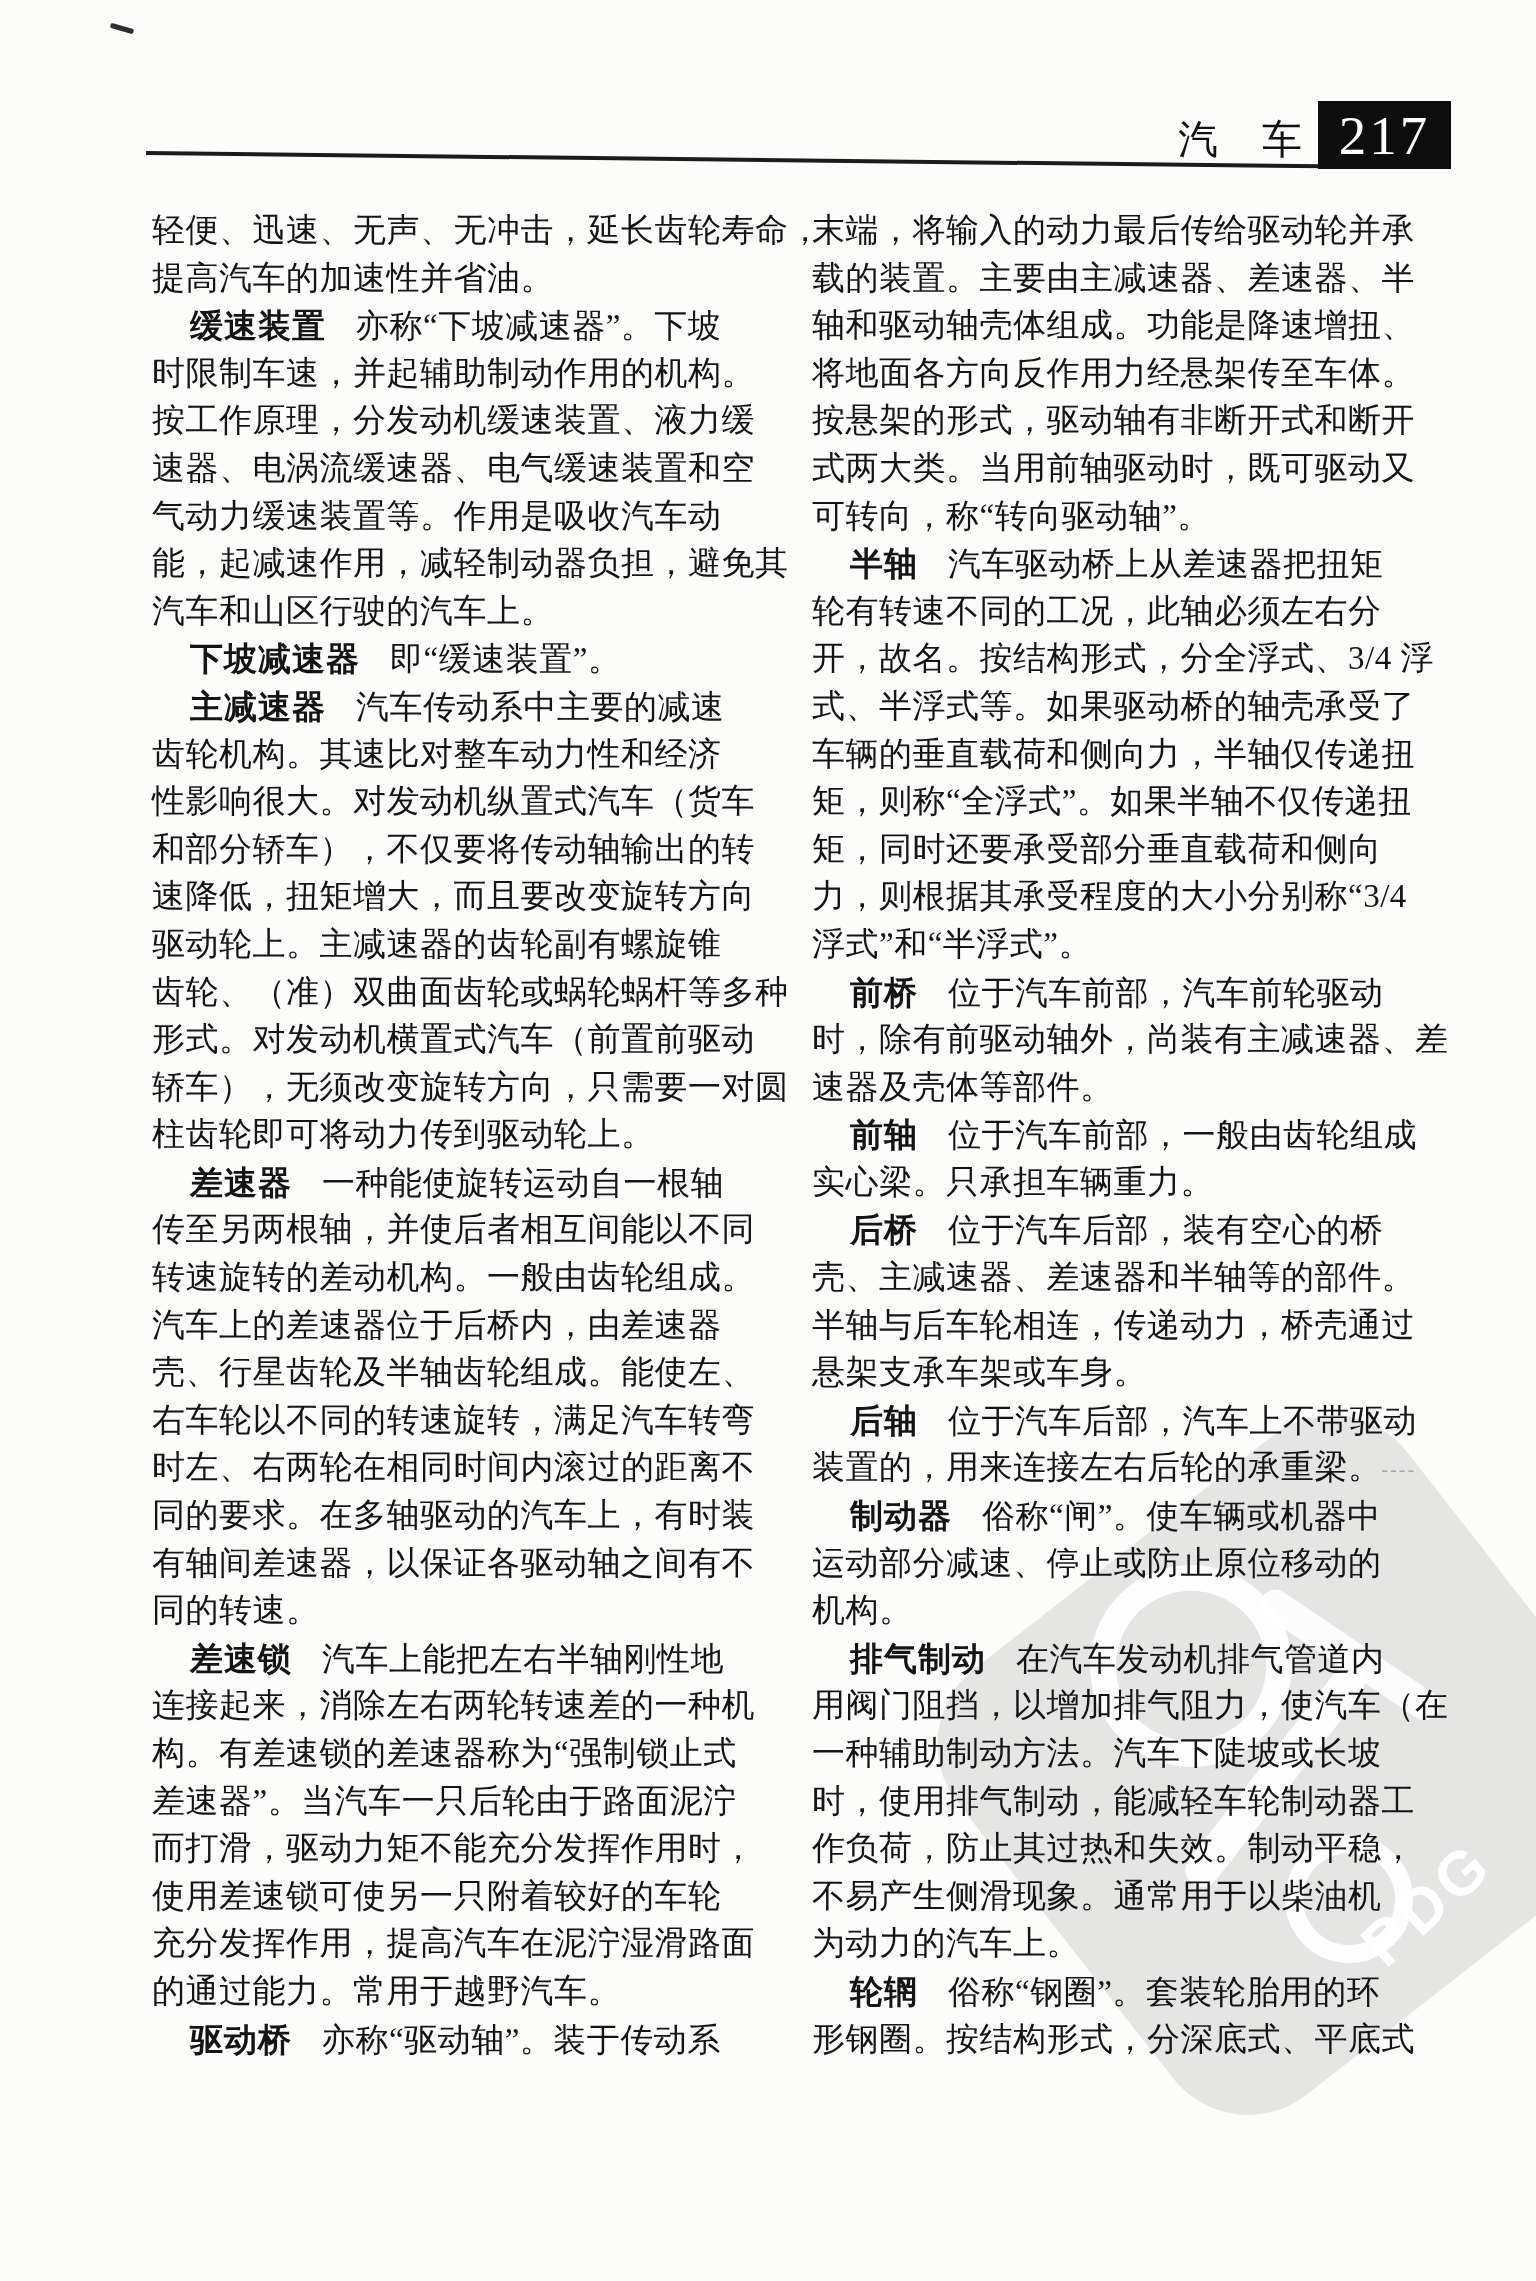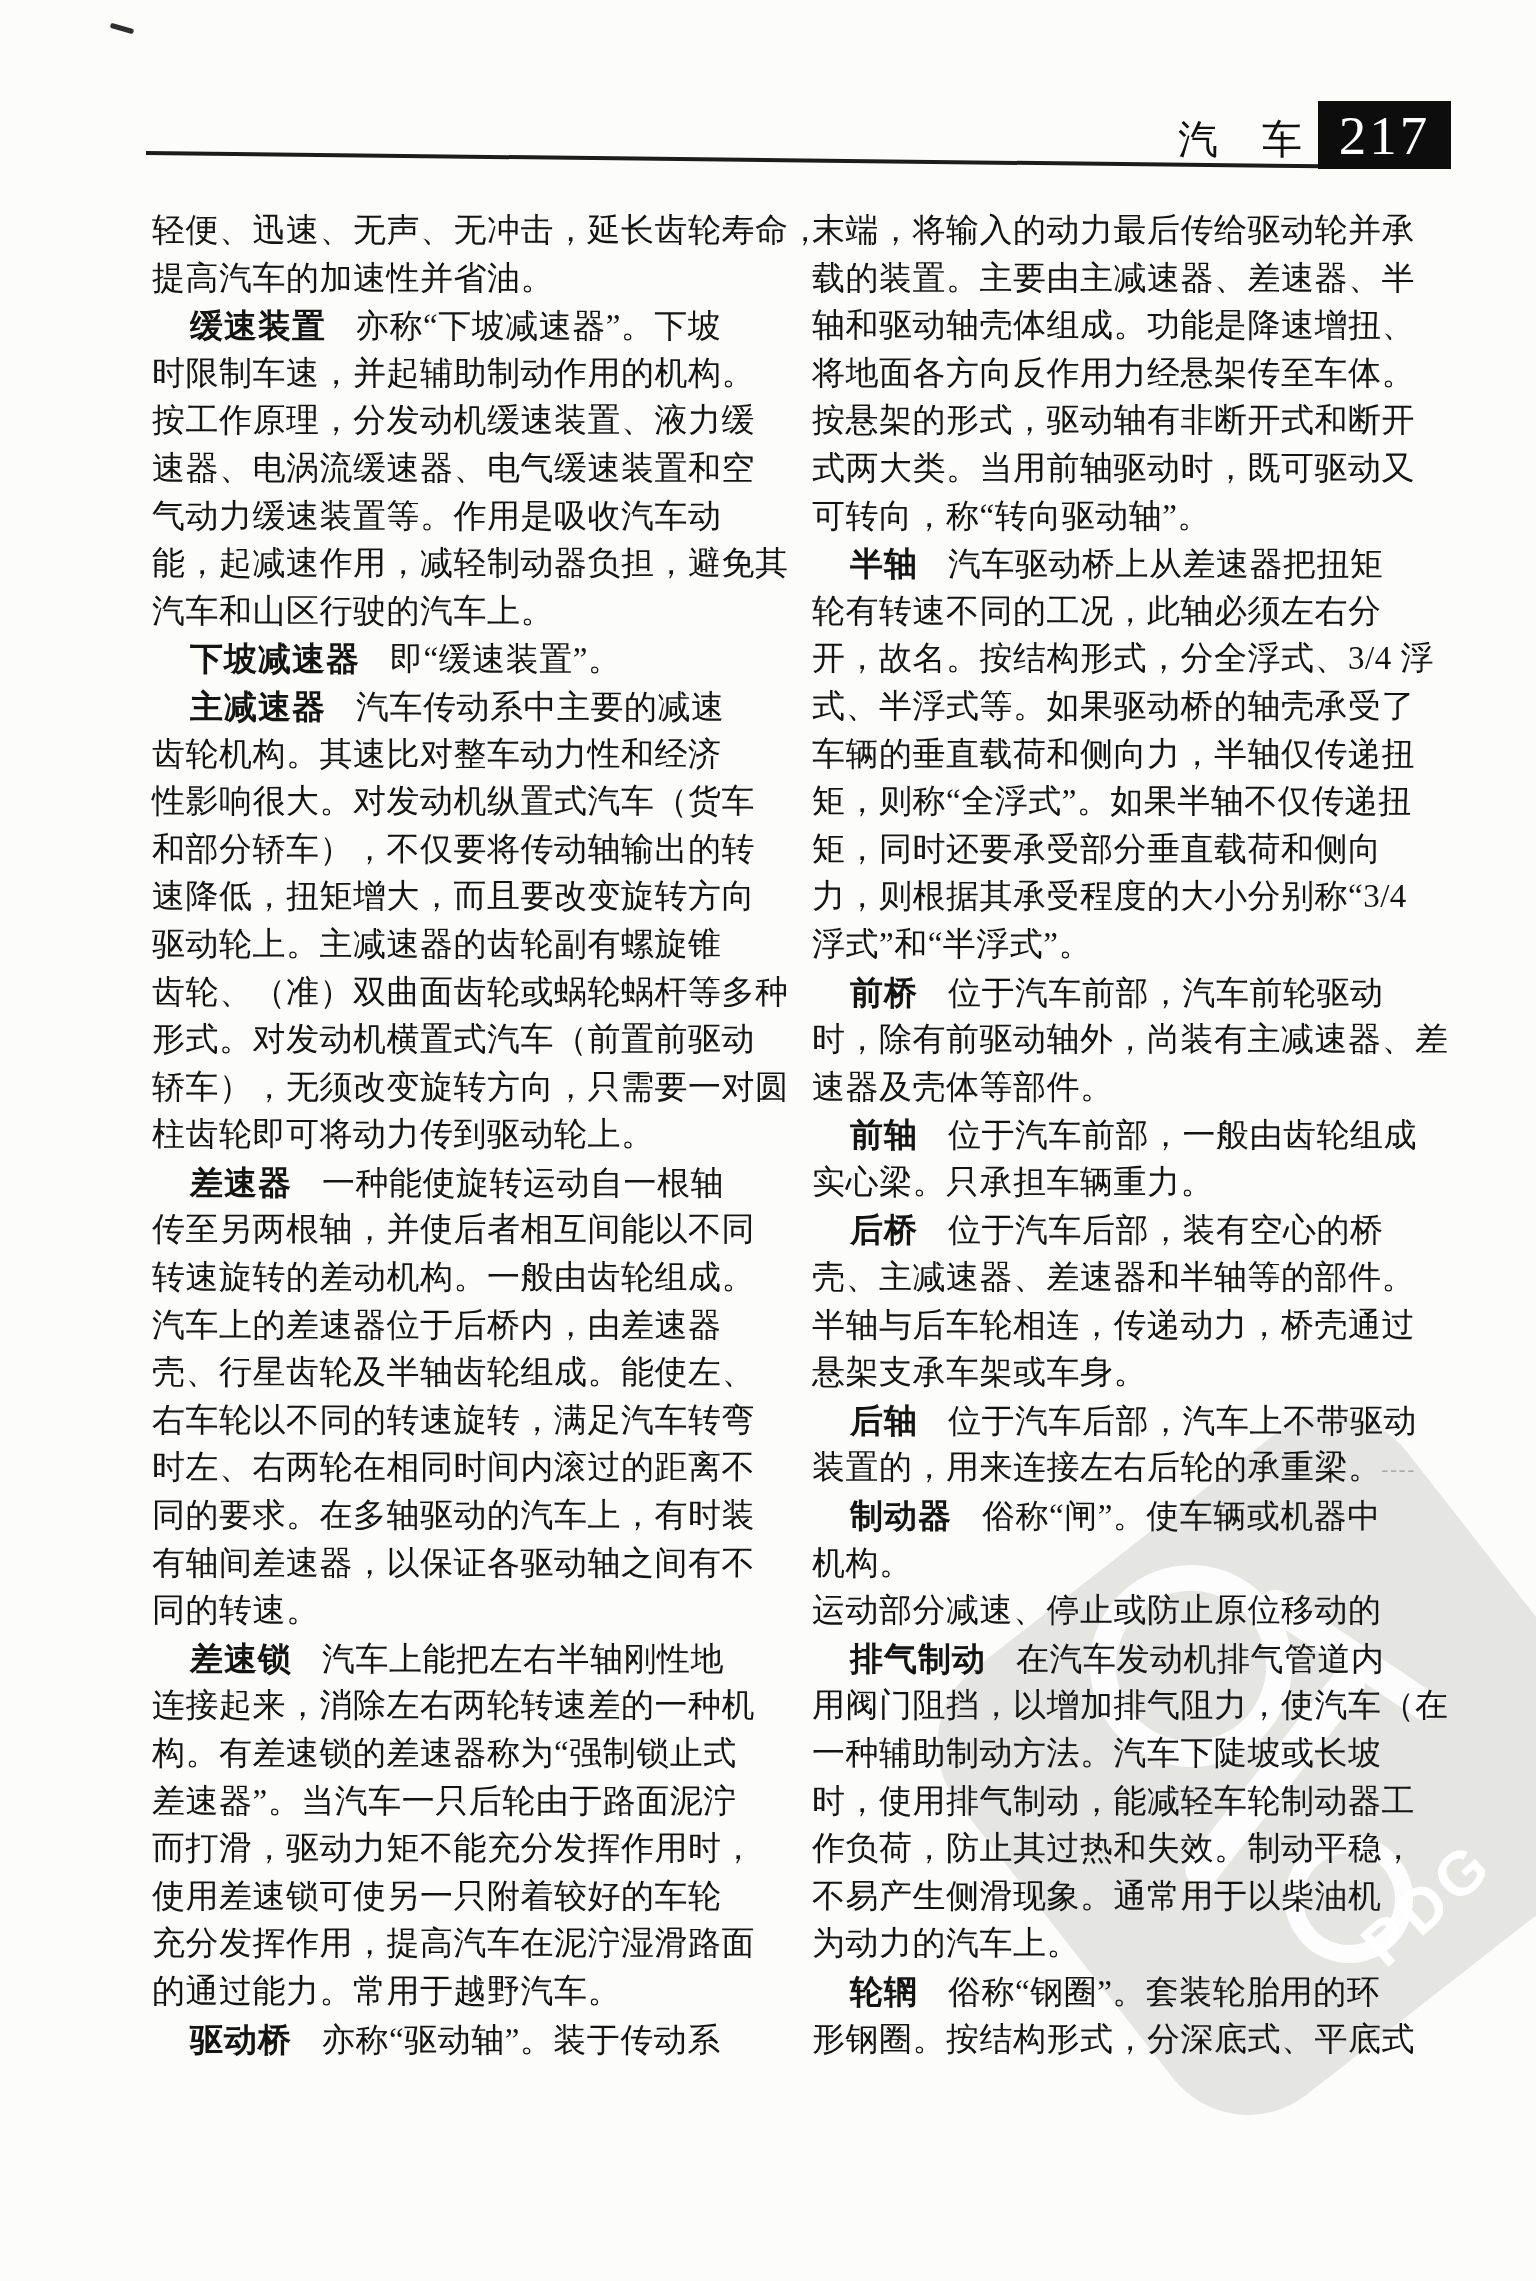--- a/index.html
+++ b/index.html
@@ -171,22 +171,22 @@
       <div class="line"><span>速器及壳体等部件。</span></div>
       <div class="line entry"><span class="term">前轴</span><span class="gap"></span><span>位于汽车前部，一般由齿轮组成</span></div>
       <div class="line"><span>实心梁。只承担车辆重力。</span></div>
       <div class="line entry"><span class="term">后桥</span><span class="gap"></span><span>位于汽车后部，装有空心的桥</span></div>
       <div class="line"><span>壳、主减速器、差速器和半轴等的部件。</span></div>
       <div class="line"><span>半轴与后车轮相连，传递动力，桥壳通过</span></div>
       <div class="line"><span>悬架支承车架或车身。</span></div>
       <div class="line entry"><span class="term">后轴</span><span class="gap"></span><span>位于汽车后部，汽车上不带驱动</span></div>
       <div class="line"><span>装置的，用来连接左右后轮的承重梁。</span><span class="artifact">----</span></div>
       <div class="line entry"><span class="term">制动器</span><span class="gap"></span><span>俗称“闸”。使车辆或机器中</span></div>
+      <div class="line"><span>运动部分减速、停止或防止原位移动的</span></div>
       <div class="line"><span>机构。</span></div>
-      <div class="line"><span>运动部分减速、停止或防止原位移动的</span></div>
       <div class="line entry"><span class="term">排气制动</span><span class="gap"></span><span>在汽车发动机排气管道内</span></div>
       <div class="line"><span>用阀门阻挡，以增加排气阻力，使汽车（在</span></div>
       <div class="line"><span>一种辅助制动方法。汽车下陡坡或长坡</span></div>
       <div class="line"><span>时，使用排气制动，能减轻车轮制动器工</span></div>
       <div class="line"><span>作负荷，防止其过热和失效。制动平稳，</span></div>
       <div class="line"><span>不易产生侧滑现象。通常用于以柴油机</span></div>
       <div class="line"><span>为动力的汽车上。</span></div>
       <div class="line entry"><span class="term">轮辋</span><span class="gap"></span><span>俗称“钢圈”。套装轮胎用的环</span></div>
       <div class="line"><span>形钢圈。按结构形式，分深底式、平底式</span></div>
     </div>

